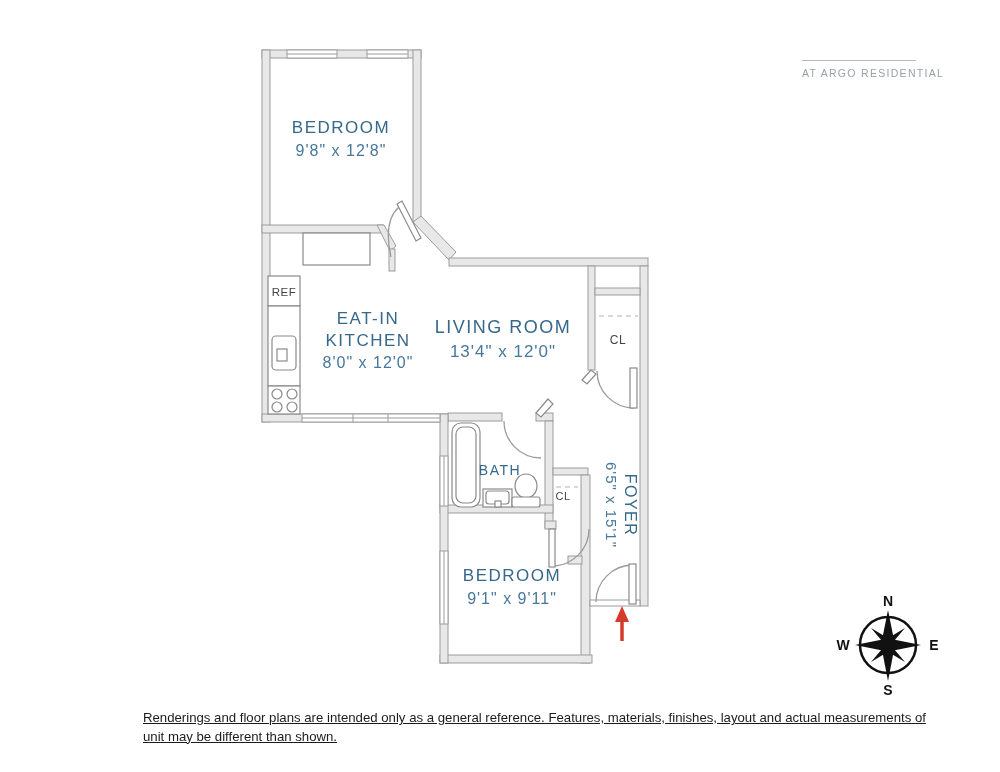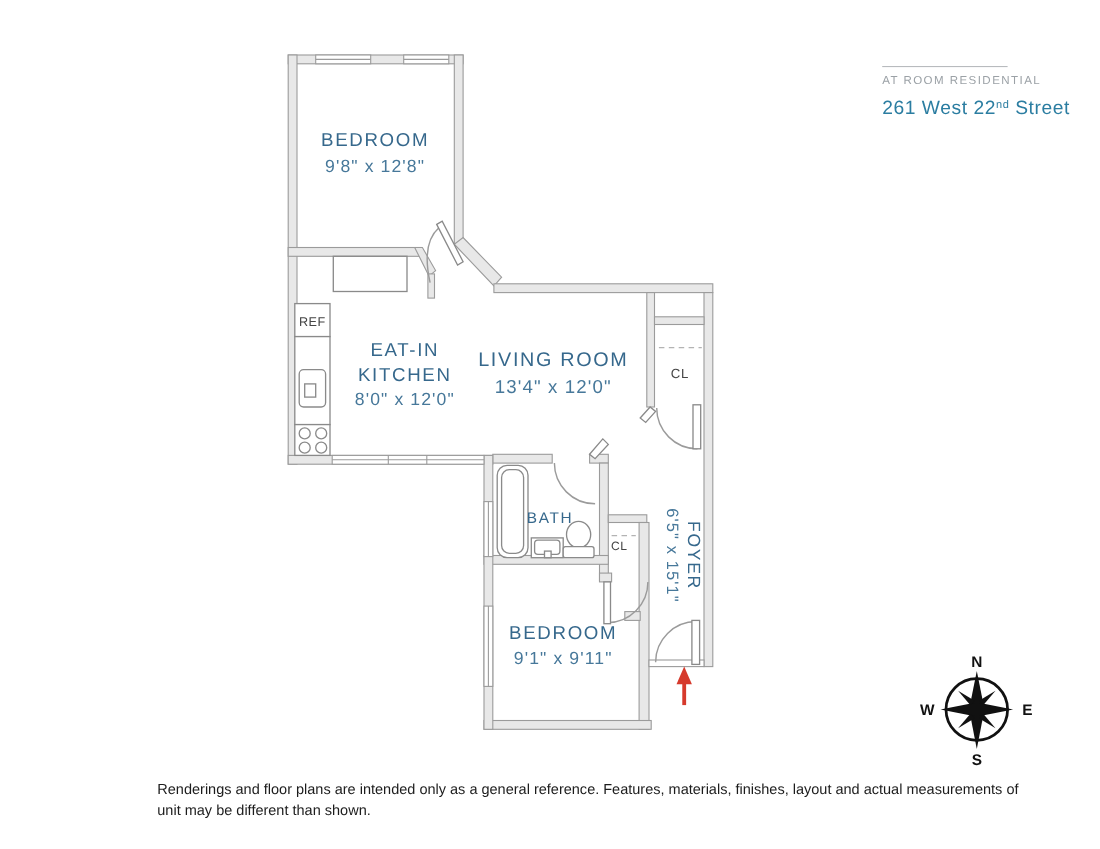--- a/index.html
+++ b/index.html
@@ -28,21 +28,21 @@
   .logo{position:absolute;left:802px;top:56px;width:160px;}
   .logo .brand{font-size:38px;color:#33596e;letter-spacing:1px;line-height:1;}
   .logo .tagline{font-size:21px;color:#8b9196;letter-spacing:2px;margin-top:2px;line-height:1.2;}
   .logo .divider{border:none;border-top:1px solid #b8bbbe;width:114px;margin:4px 0 0 0;}
   .logo .subtitle{font-size:10.5px;color:#9ba1a6;letter-spacing:1.3px;margin-top:6px;}
   .logo .address{font-size:17.5px;color:#2b7da1;letter-spacing:0.5px;margin-top:9px;white-space:nowrap;}
   .logo .address .sup{font-size:10px;position:relative;top:-6px;}
 
   .disclaimer{
     position:absolute;left:143px;top:709px;width:790px;
-    font-size:13.2px;line-height:18.5px;color:#1c1c1c;
+    font-size:13.2px;line-height:18.5px;color:#1c1c1c;text-decoration:underline;
   }
 </style>
 </head>
 <body>
 
 <svg class="plan" viewBox="0 0 1000 772" aria-label="floor plan">
 
   <g>
     <rect class="wall" x="262" y="50" width="159" height="8"></rect>
     <rect class="wall" x="262" y="50" width="8" height="372"></rect>
@@ -177,17 +177,16 @@
       <text class="compass-letter" x="888" y="606">N</text>
       <text class="compass-letter" x="888" y="695">S</text>
       <text class="compass-letter" x="934" y="650">E</text>
       <text class="compass-letter" x="843" y="650">W</text>
     </g>
   </g>
 </svg>
 
 <div class="logo">
   <hr class="divider">
-  <div class="subtitle">AT ROOM RESIDENTIAL</div>
-  <div class="address"><span>261 West 22</span><span class="sup">nd</span><span> Street</span></div>
+  <div class="subtitle">AT ARGO RESIDENTIAL</div>
 </div>
 
 <div class="disclaimer">Renderings and floor plans are intended only as a general reference. Features, materials, finishes, layout and actual measurements of unit may be different than shown.</div>
 
 </body></html>

